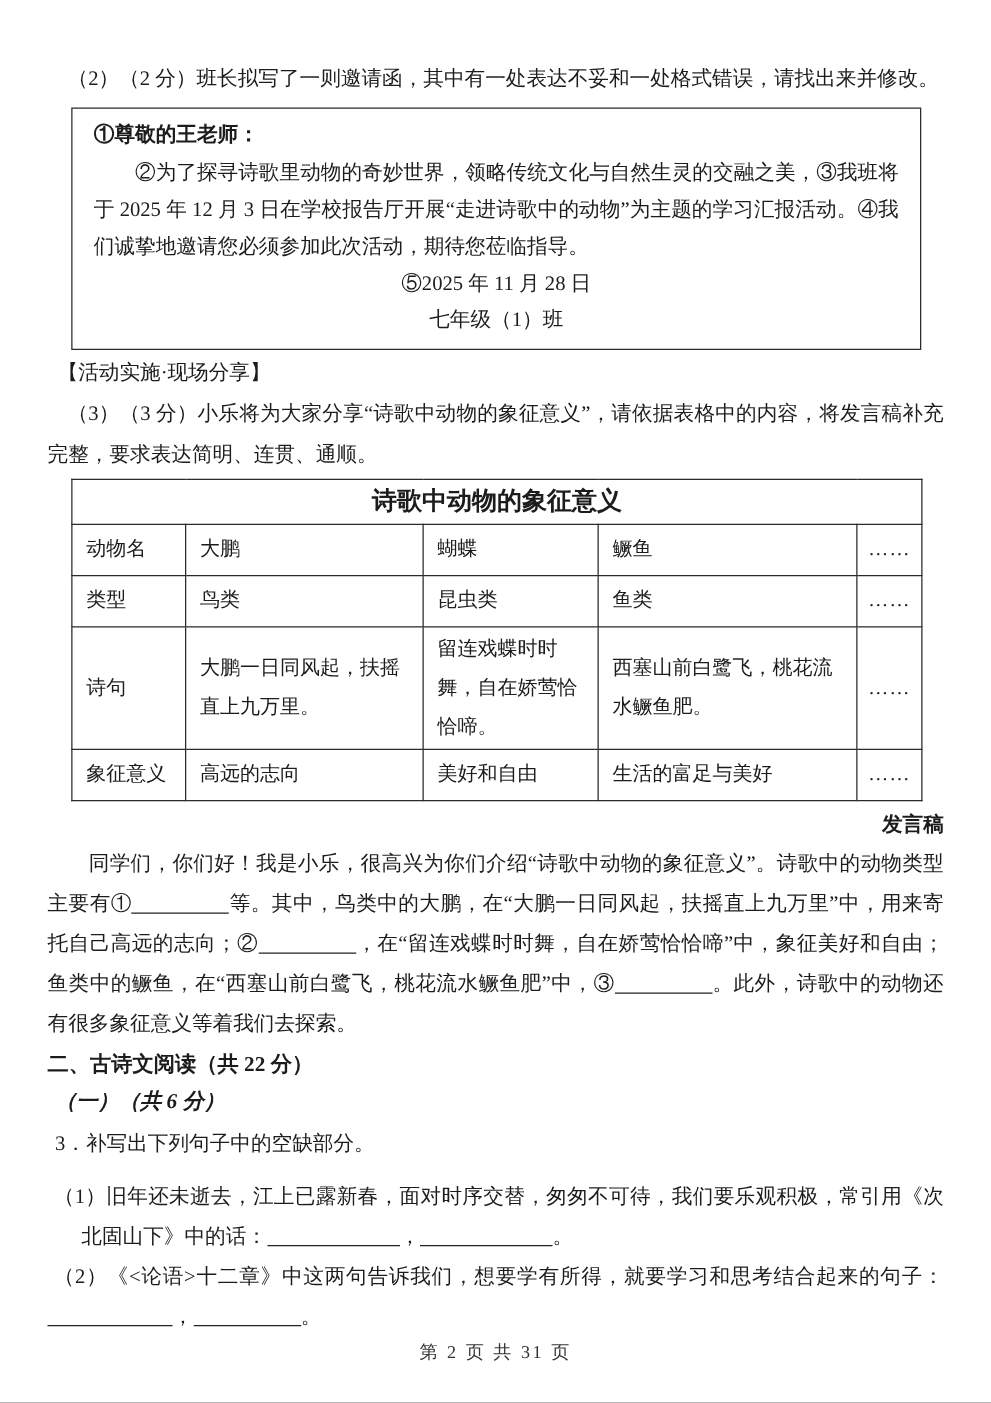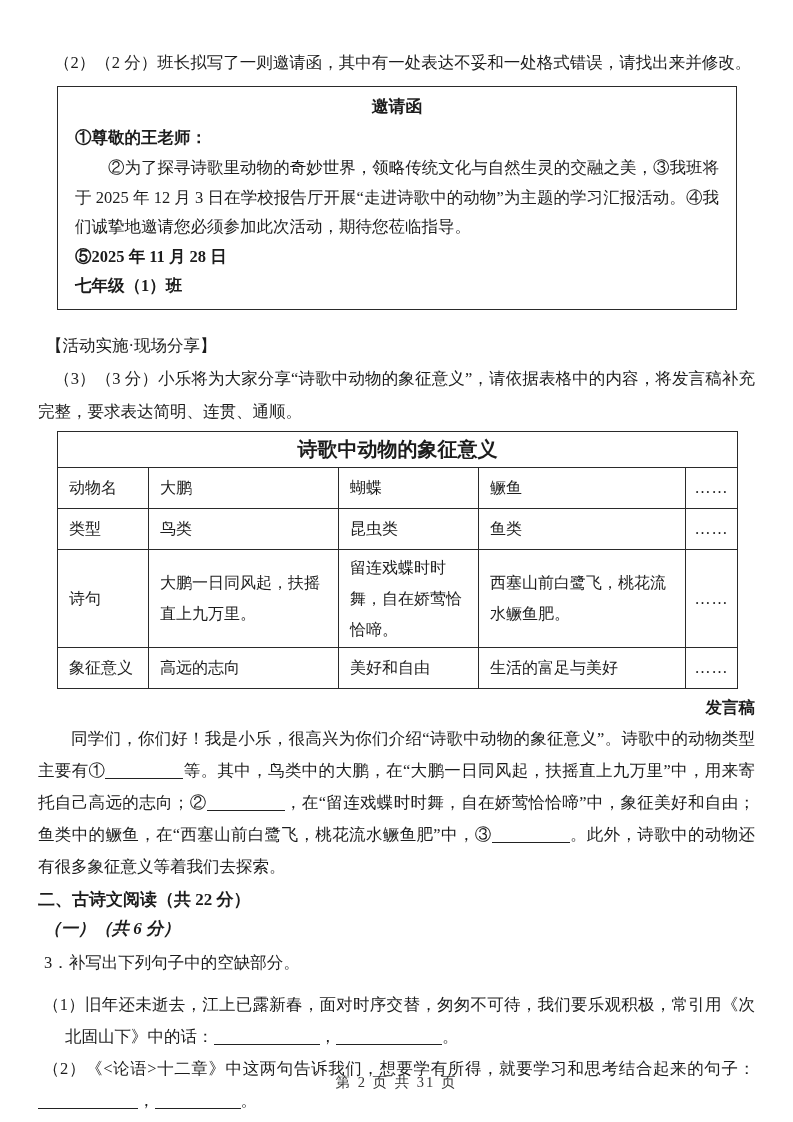--- a/index.html
+++ b/index.html
@@ -21,23 +21,23 @@
 
   
   .inv-box {
     margin:7px 18px 0 19px;
     border:1.6px solid #2a2a2a;
     padding:5px 17px 9px 17px;
   }
   .inv-title { text-align:center; font-weight:bold; font-size:17px; line-height:30px; }
   .inv-line  { line-height:31px;font-weight:bold; }
   .inv-body  { line-height:29.5px; text-indent:2em; text-align:justify; }
-  .inv-right { text-align:left; line-height:29px;font-weight:bold; }
+  .inv-right { text-align:center; line-height:29px; }
 
-  .sec-label { line-height:32px; margin-top:20px; text-indent:8px; }
+  .sec-label { line-height:32px; margin-top:2px; text-indent:8px; }
 
   
   table.sym {
     width:680px;
     margin:3px 18px 0 19px;
     border-collapse:collapse;
     table-layout:fixed;
     font-size:16px;
   }
   table.sym td {
@@ -76,21 +76,20 @@
   }
 </style>
 </head>
 <body>
 
 <div class="page">
 
   <p class="l just ind">（2）（2 分）班长拟写了一则邀请函，其中有一处表达不妥和一处格式错误，请找出来并修改。</p>
 
   <div class="inv-box">
-    <div class="inv-title">邀请函</div>
     <div class="inv-line">①尊敬的王老师：</div>
     <div class="inv-body">②为了探寻诗歌里动物的奇妙世界，领略传统文化与自然生灵的交融之美，③我班将于 2025 年 12 月 3 日在学校报告厅开展“走进诗歌中的动物”为主题的学习汇报活动。④我们诚挚地邀请您必须参加此次活动，期待您莅临指导。</div>
     <div class="inv-right">⑤2025 年 11 月 28 日</div>
     <div class="inv-right">七年级（1）班</div>
   </div>
 
   <p class="sec-label">【活动实施·现场分享】</p>
 
   <p class="l just ind">（3）（3 分）小乐将为大家分享“诗歌中动物的象征意义”，请依据表格中的内容，将发言稿补充完整，要求表达简明、连贯、通顺。</p>
 

